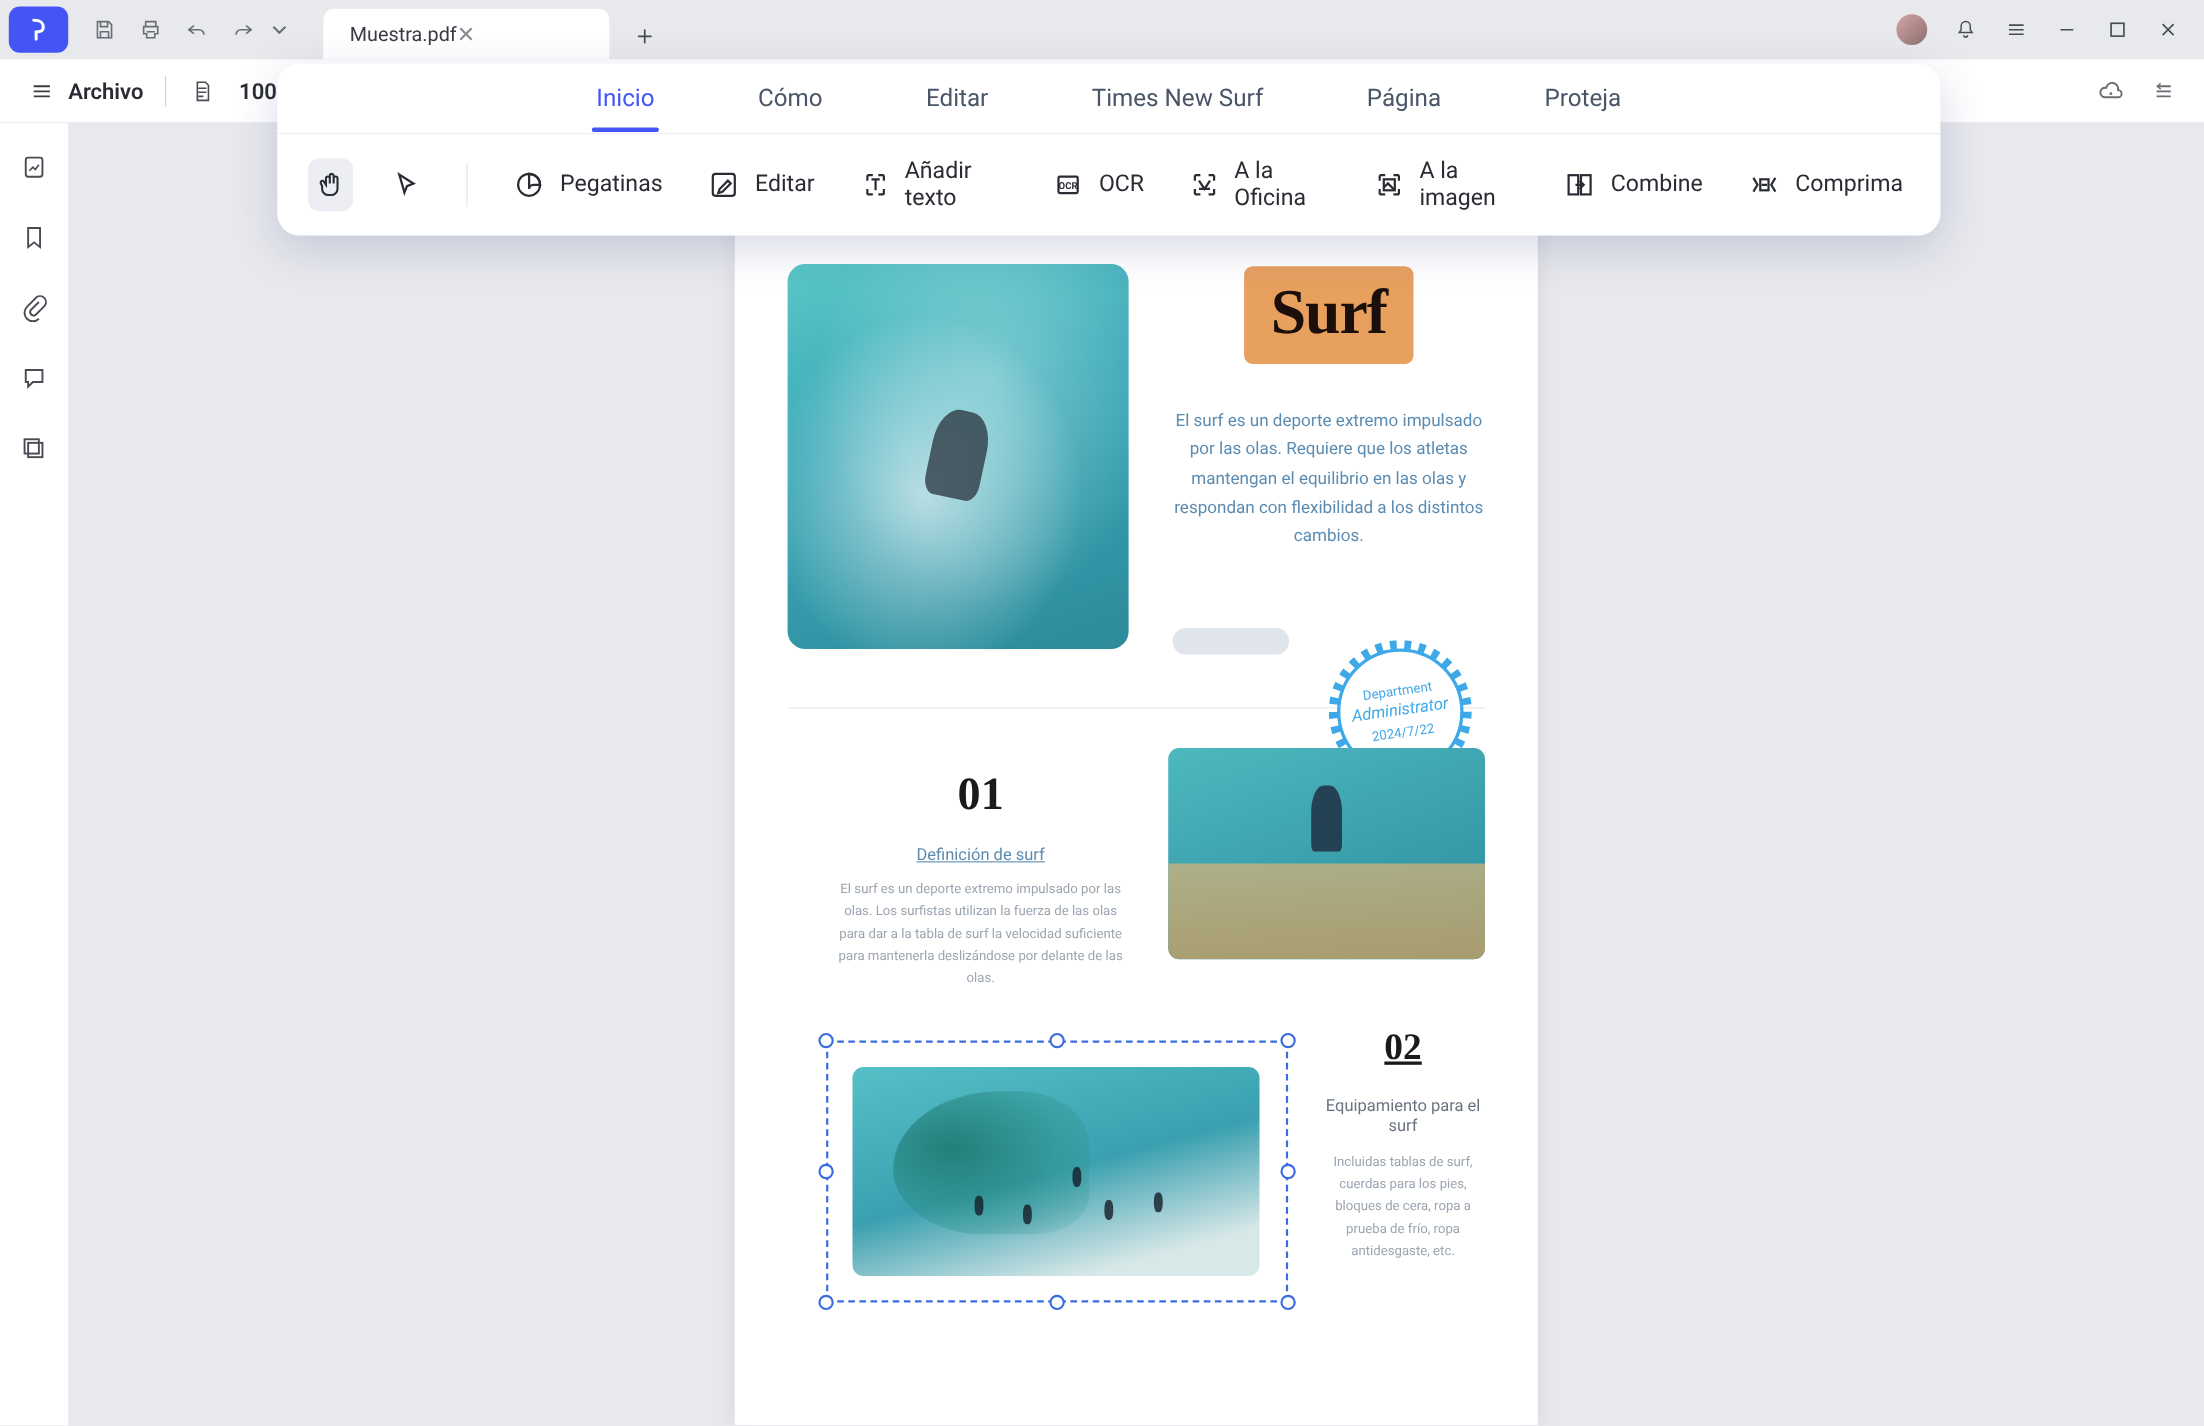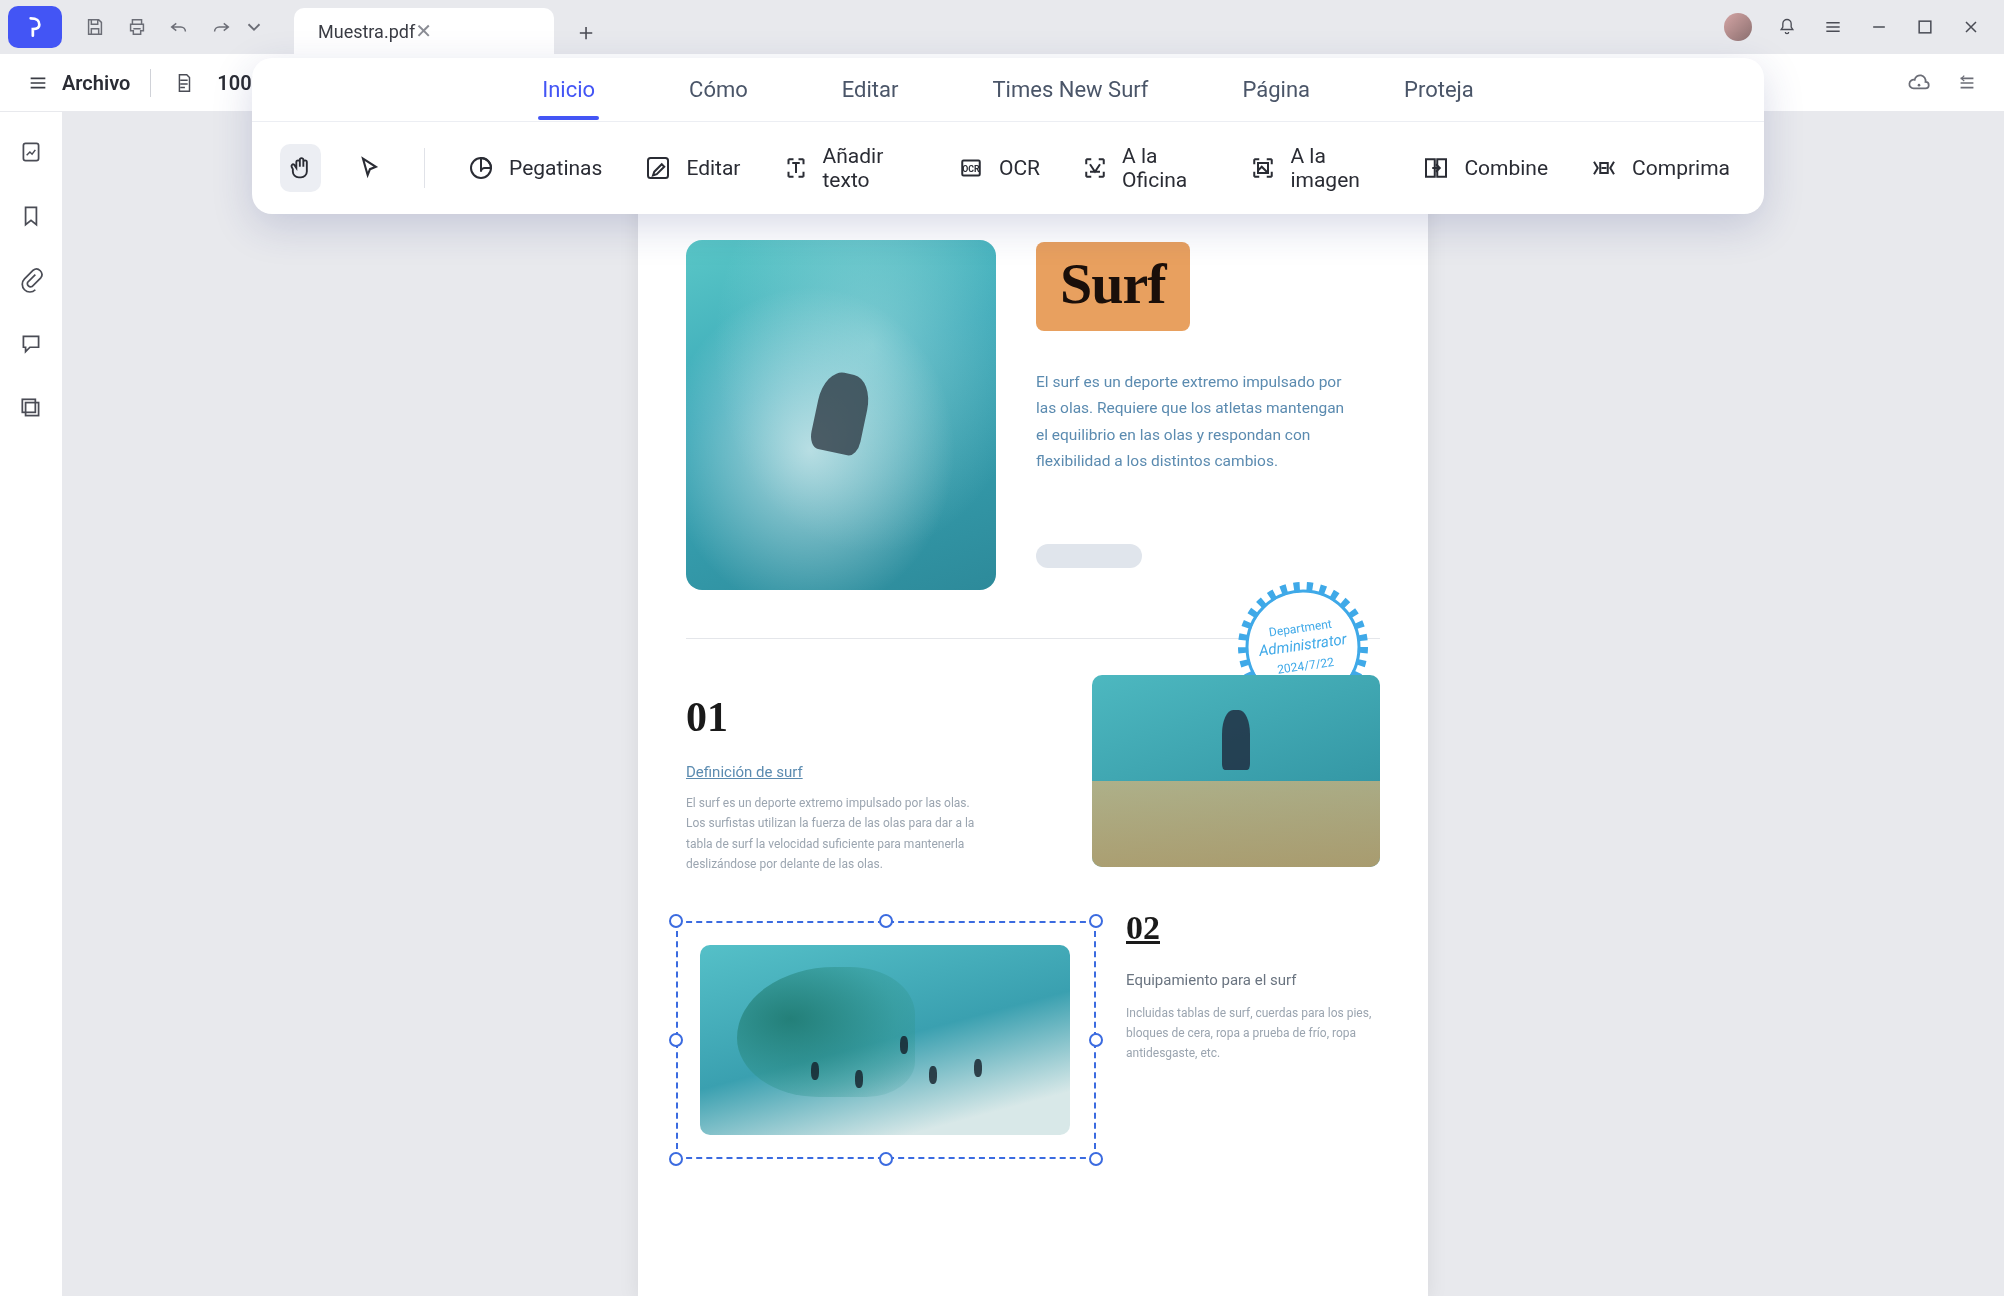--- a/index.html
+++ b/index.html
@@ -45,34 +45,34 @@
 .ribbon-tools { height: 92px; display: flex; align-items: center; padding: 0 28px; gap: 28px; }
 .tool { display: flex; align-items: center; gap: 12px; font-size: 21px; color: #2a2c34; cursor: pointer; padding: 8px 6px; border-radius: 10px; }
 .tool-icon-only { width: 48px; height: 48px; display:flex;align-items:center;justify-content:center; border-radius:10px;}
 .tool-icon-only.active { background: #eceef3; }
 .tool-vsep { width: 1px; height: 40px; background: #e0e2e8; margin: 0 6px;}
 .ticon { width: 32px; height: 32px; display:flex;align-items:center;justify-content:center;}
 .ticon svg{width:30px;height:30px;stroke:#2a2c34;stroke-width:1.6;fill:none;}
 
 
 .doc-area { flex: 1; display: flex; justify-content: center; padding-top: 70px; overflow:auto;}
-.page { width: 790px; background: #fff; box-shadow: 0 4px 20px rgba(0,0,0,0.08); padding: 58px 48px 40px 48px; position: relative; }
+.page { width: 730px; background: #fff; box-shadow: 0 4px 20px rgba(0,0,0,0.08); padding: 58px 48px 40px 48px; position: relative; text-align: center; }
 .hero-row { display: flex; gap: 40px; align-items: flex-start; }
 .hero-img { width: 310px; height: 350px; border-radius: 16px; overflow:hidden; position:relative; background:linear-gradient(160deg,#5ac7c7 0%,#3aa8b8 40%,#2d8a9a 100%);}
 .hero-img::before{content:'';position:absolute;inset:0;background:radial-gradient(ellipse at 40% 60%,rgba(255,255,255,0.6),transparent 55%),radial-gradient(ellipse at 60% 30%,rgba(180,230,230,0.5),transparent 60%);}
 .hero-img .surfer{position:absolute;left:42%;top:38%;width:50px;height:80px;background:rgba(40,50,60,0.75);border-radius:40% 40% 20% 20%;transform:rotate(12deg);}
 .hero-text { flex: 1; padding-top: 2px; }
 .surf-badge { display:inline-block; background: #e8a05f; color: #1a0f0a; font-family: Georgia, 'Times New Roman', serif; font-weight: bold; font-size: 58px; padding: 8px 24px 14px 24px; border-radius: 8px; letter-spacing:-1px;}
 .hero-desc { margin-top: 38px; font-size: 15.5px; line-height: 1.7; color: #5b8bb0; max-width: 320px; }
 .pill { width: 106px; height: 24px; background: #e0e5ec; border-radius: 12px; margin-top: 70px; }
 .stamp { position: absolute; right: 60px; top: 400px; width: 130px; height: 130px; }
 .stamp svg { width: 100%; height: 100%; }
 .hr { height: 1px; background: #e4e6ea; margin: 48px 0 36px 0; }
 
-.sec-row { display: flex; gap: 40px; margin-top: 10px; }
+.sec-row { display: flex; gap: 40px; margin-top: 10px; margin-left: 45px; }
 .sec-left { flex: 1; padding-top: 18px;}
 .sec01 .num { font-family: Georgia,serif; font-size: 42px; font-weight: bold; color: #1a1a1a; }
 .sec01 .link { margin-top: 22px; font-size: 15px; color: #5b8bb0; text-decoration: underline; display:inline-block;}
 .sec01 .body { margin-top: 12px; font-size: 12px; line-height: 1.7; color: #9ba5b0; max-width: 300px; }
 .sec-img { width: 288px; height: 192px; border-radius: 10px; overflow:hidden; background:linear-gradient(160deg,#4db8c0,#2a8a9a);position:relative;}
 .sec-img::before{content:'';position:absolute;bottom:0;left:0;right:0;height:45%;background:linear-gradient(180deg,rgba(220,180,120,0.7),rgba(200,160,100,0.8));}
 .sec-img::after{content:'';position:absolute;left:45%;top:18%;width:28px;height:60px;background:rgba(30,40,60,0.8);border-radius:40% 40% 10% 10%;}
 
 
 .sel-wrap { position: relative; margin-top: 46px; width: 400px; }

